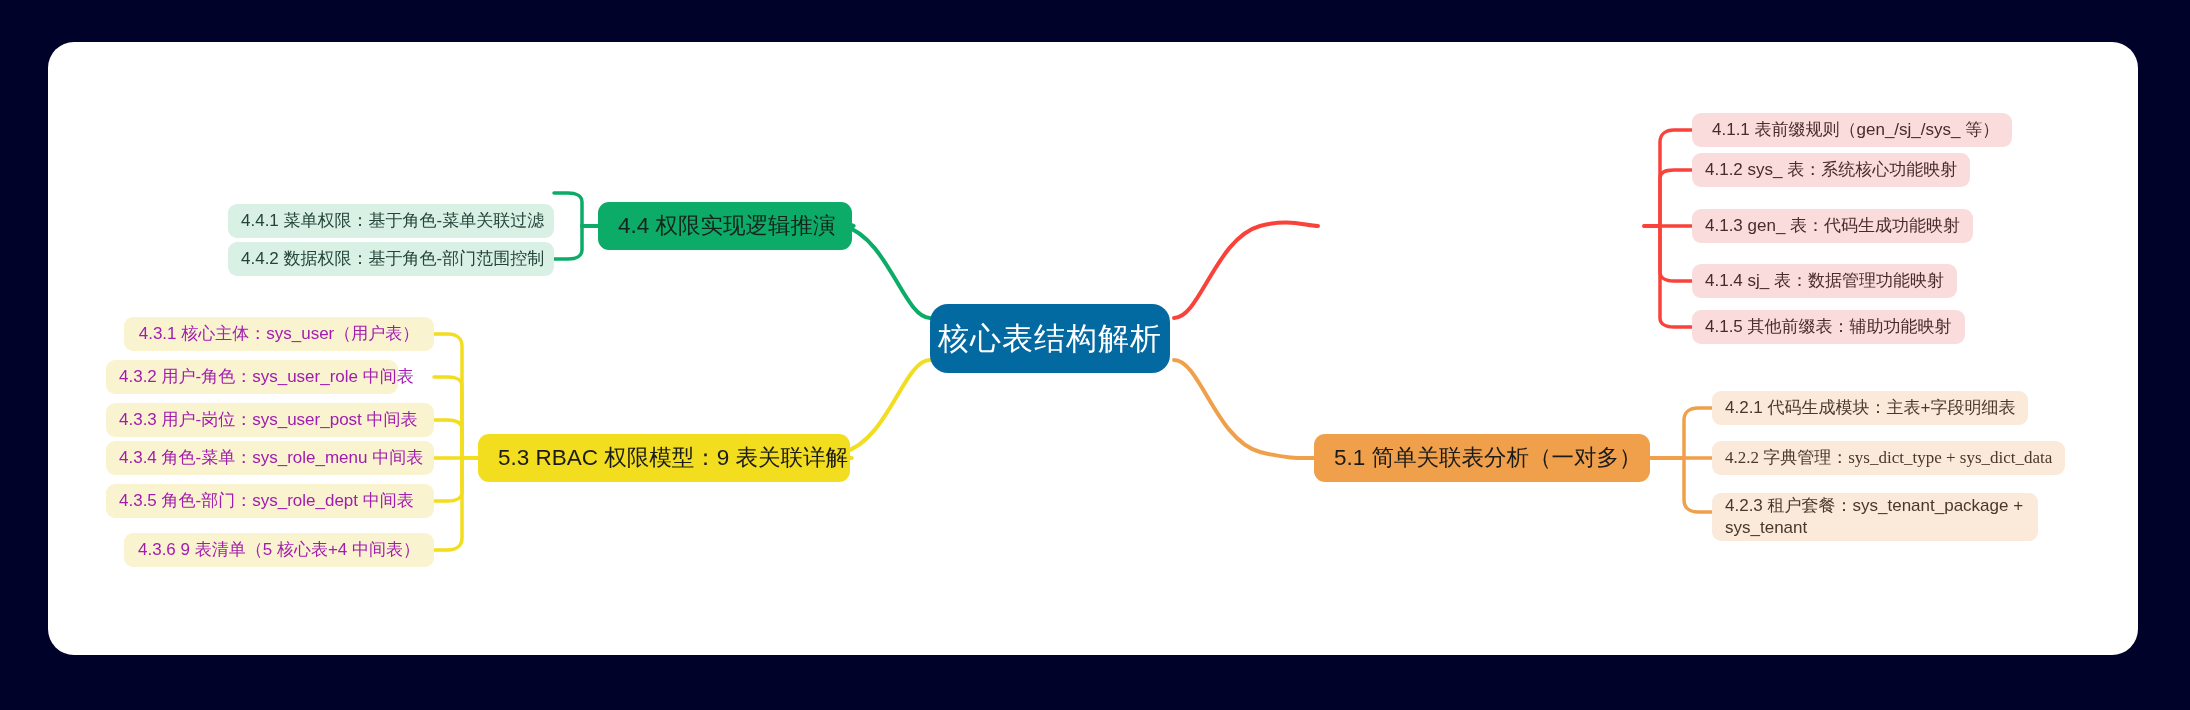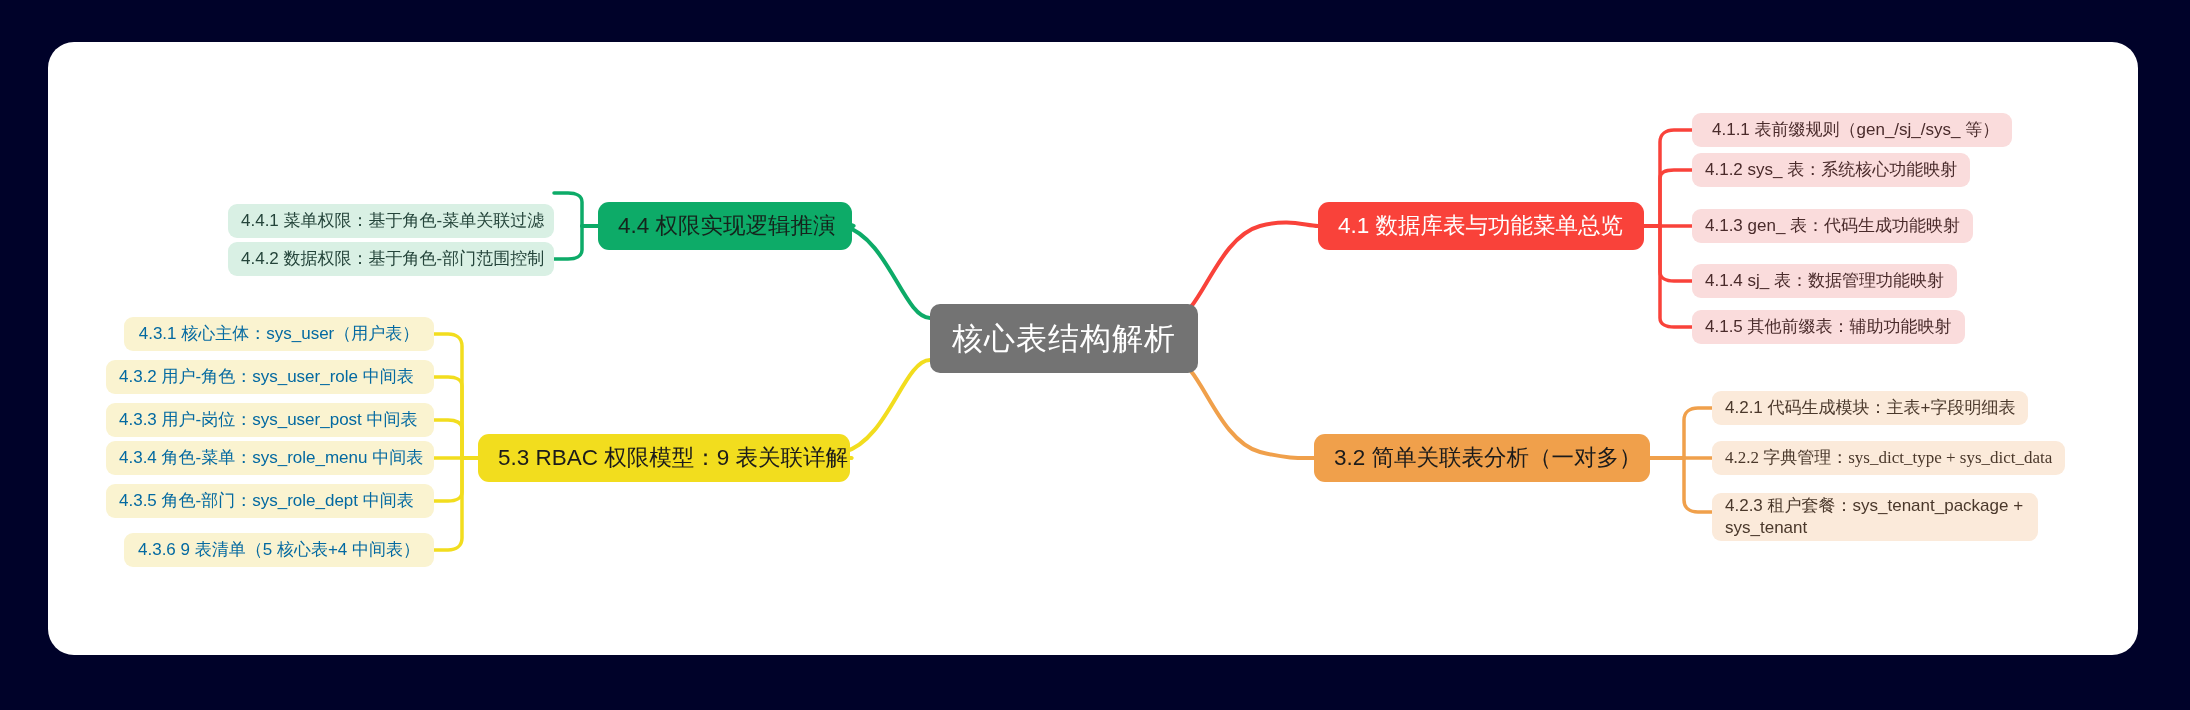--- a/index.html
+++ b/index.html
@@ -34,25 +34,25 @@
     box-sizing: border-box;
     display: flex;
     align-items: center;
     border-radius: 10px;
     white-space: pre;
     line-height: 1.28;
   }
   
   #node-root {
     left: 930px; top: 304px;
-    width: 268px; height: 69px;
-    background: #737373;
+    width: 240px; height: 69px;
+    background: #0369a1;
     color: #ffffff;
     font-size: 31px;
-    border-radius: 10px;
+    border-radius: 18px;
     justify-content: center;
     letter-spacing: 1px;
   }
   
   .l1 {
     font-size: 22.5px;
     border-radius: 11px;
     padding: 0 20px;
     font-weight: 500;
     height: 48px;
@@ -84,21 +84,21 @@
   
   .l2 {
     font-size: 17px;
     border-radius: 9px;
     padding: 6px 13px;
     height: 34px;
   }
   .l2.tall { height: 48px; align-items: center; white-space: normal; }
   .red-leaf   { background: #fadcdc; color: #4a2b2b; }
   .orange-leaf{ background: #fbeada; color: #4a382b; }
-  .yellow-leaf{ background: #faf3d0; color: #0369a1; }
+  .yellow-leaf{ background: #faf3d0; color: #a21caf; }
   .green-leaf { background: #d9f0e4; color: #24443a; }
   .l2.right { justify-content: flex-start; }
   .l2.left  { justify-content: flex-start; }
 </style>
 </head>
 <body>
 
 <div id="root">
 
   <div id="card"></div>
@@ -135,25 +135,22 @@
 
     <path d="M598,226 L582,226" fill="none" stroke="#0dab68" stroke-width="4" stroke-linecap="round"></path>
     <path d="M582,226 L582,202 C582,196 576,193 568,193 L554,193" fill="none" stroke="#0dab68" stroke-width="3.5" stroke-linecap="round"></path>
     <path d="M582,226 L582,250 C582,256 576,259 568,259 L554,259" fill="none" stroke="#0dab68" stroke-width="3.5" stroke-linecap="round"></path>
   </svg>
 
   <div class="node" id="node-root">
     <span>核心表结构解析</span>
   </div>
 
-  <div class="node l1" id="node-4-1">
-    <span>4.1 数据库表与功能菜单总览</span>
-  </div>
   <div class="node l1" id="node-4-2">
-    <span>3.2 简单关联表分析（一对多）</span>
+    <span>5.1 简单关联表分析（一对多）</span>
   </div>
   <div class="node l1" id="node-4-3">
     <span>5.3 RBAC 权限模型：9 表关联详解</span>
   </div>
   <div class="node l1" id="node-4-4">
     <span>4.4 权限实现逻辑推演</span>
   </div>
 
   <div class="node l2 right red-leaf" style="left:1692px; top:113px;padding-left:20px;">
     <span>4.1.1 表前缀规则（gen_/sj_/sys_ 等）</span>
@@ -177,21 +174,21 @@
   <div class="node l2 right orange-leaf" style="left:1712px; top:441px;font-family:Liberation Serif, serif;">
     <span>4.2.2 字典管理：sys_dict_type + sys_dict_data</span>
   </div>
   <div class="node l2 right orange-leaf tall" style="left:1712px; top:493px; width:326px;">
     <span>4.2.3 租户套餐：sys_tenant_package + sys_tenant</span>
   </div>
 
   <div class="node l2 left yellow-leaf" style="left:124px; top:317px; width:310px; justify-content:center;">
     <span>4.3.1 核心主体：sys_user（用户表）</span>
   </div>
-  <div class="node l2 left yellow-leaf" style="left:106px; top:360px; width:328px;">
+  <div class="node l2 left yellow-leaf" style="left:106px; top:360px; width:292px;">
     <span>4.3.2 用户-角色：sys_user_role 中间表</span>
   </div>
   <div class="node l2 left yellow-leaf" style="left:106px; top:403px; width:328px;">
     <span>4.3.3 用户-岗位：sys_user_post 中间表</span>
   </div>
   <div class="node l2 left yellow-leaf" style="left:106px; top:441px; width:328px;">
     <span>4.3.4 角色-菜单：sys_role_menu 中间表</span>
   </div>
   <div class="node l2 left yellow-leaf" style="left:106px; top:484px; width:328px;">
     <span>4.3.5 角色-部门：sys_role_dept 中间表</span>

